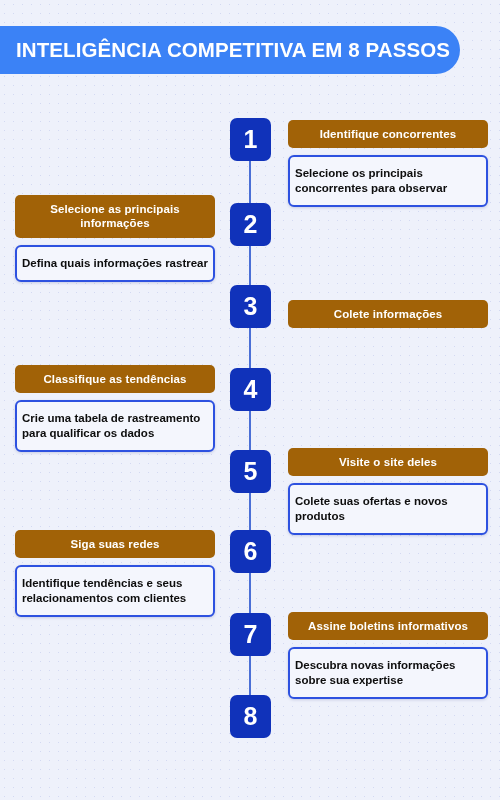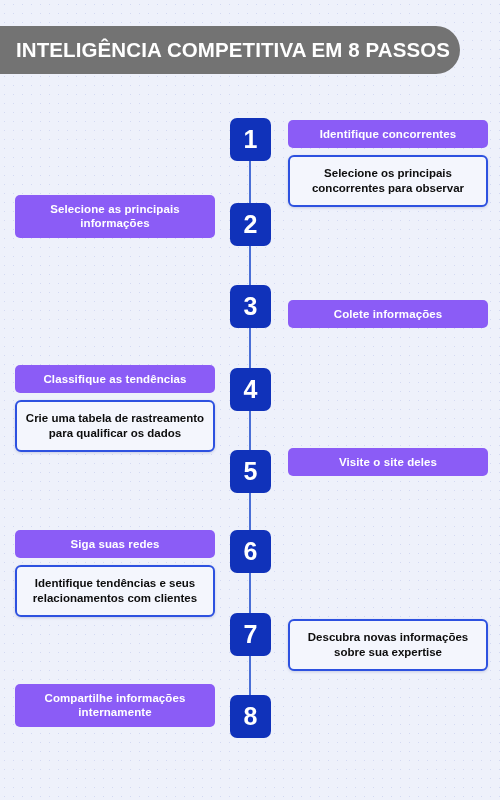--- a/index.html
+++ b/index.html
@@ -19,21 +19,21 @@
     overflow: hidden;
   }
 
   
   .header-bar {
     position: absolute;
     left: 0;
     top: 26px;
     width: 460px;
     height: 48px;
-    background: #737373;
+    background: #3b82f6;
     border-top-right-radius: 24px;
     border-bottom-right-radius: 24px;
     display: flex;
     align-items: center;
   }
   .header-title {
     color: #ffffff;
     font-size: 20.5px;
     font-weight: bold;
     letter-spacing: 0.1px;
@@ -71,40 +71,40 @@
 
   
   .step-block {
     position: absolute;
     width: 200px;
   }
   .step-block.right { left: 288px; }
   .step-block.left  { left: 15px; }
 
   .step-title {
-    background: #8b5cf6;
+    background: #a16207;
     color: #ffffff;
     border-radius: 5px;
     font-size: 11.5px;
     font-weight: bold;
     text-align: center;
     padding: 7px 8px;
     line-height: 1.25;
     letter-spacing: 0.1px;
   }
 
   .step-desc {
     margin-top: 7px;
     background: #f4f6fd;
     border: 2px solid #2d51e0;
     border-radius: 6px;
     color: #0d0d0d;
     font-size: 11.5px;
     font-weight: bold;
-    text-align: center;
+    text-align: left;
     padding: 9px 5px;
     line-height: 1.3;
     box-shadow: 0 1px 3px rgba(20,40,120,0.18);
   }
 </style>
 </head>
 <body>
 
 <div class="header-bar">
   <div class="header-title">INTELIGÊNCIA COMPETITIVA EM 8 PASSOS</div>
@@ -114,40 +114,42 @@
 
 <div id="steps-root">
     <div class="badge" style="top: 118px;">1</div>
     <div class="step-block right" style="top: 120px;">
       <div class="step-title">Identifique concorrentes</div>
       <div class="step-desc">Selecione os principais concorrentes para observar</div>
     </div>
     <div class="badge" style="top: 203px;">2</div>
     <div class="step-block left" style="top: 195px;">
       <div class="step-title">Selecione as principais informações</div>
+      <div class="step-desc">Defina quais informações rastrear</div>
     </div>
     <div class="badge" style="top: 285px;">3</div>
     <div class="step-block right" style="top: 300px;">
       <div class="step-title">Colete informações</div>
     </div>
     <div class="badge" style="top: 368px;">4</div>
     <div class="step-block left" style="top: 365px;">
       <div class="step-title">Classifique as tendências</div>
       <div class="step-desc">Crie uma tabela de rastreamento para qualificar os dados</div>
     </div>
     <div class="badge" style="top: 450px;">5</div>
     <div class="step-block right" style="top: 448px;">
       <div class="step-title">Visite o site deles</div>
+      <div class="step-desc">Colete suas ofertas e novos produtos</div>
     </div>
     <div class="badge" style="top: 530px;">6</div>
     <div class="step-block left" style="top: 530px;">
       <div class="step-title">Siga suas redes</div>
       <div class="step-desc">Identifique tendências e seus relacionamentos com clientes</div>
     </div>
     <div class="badge" style="top: 613px;">7</div>
     <div class="step-block right" style="top: 612px;">
+      <div class="step-title">Assine boletins informativos</div>
       <div class="step-desc">Descubra novas informações sobre sua expertise</div>
     </div>
     <div class="badge" style="top: 695px;">8</div>
     <div class="step-block left" style="top: 684px;">
-      <div class="step-title">Compartilhe informações internamente</div>
     </div>
   </div>
 
 </body></html>

